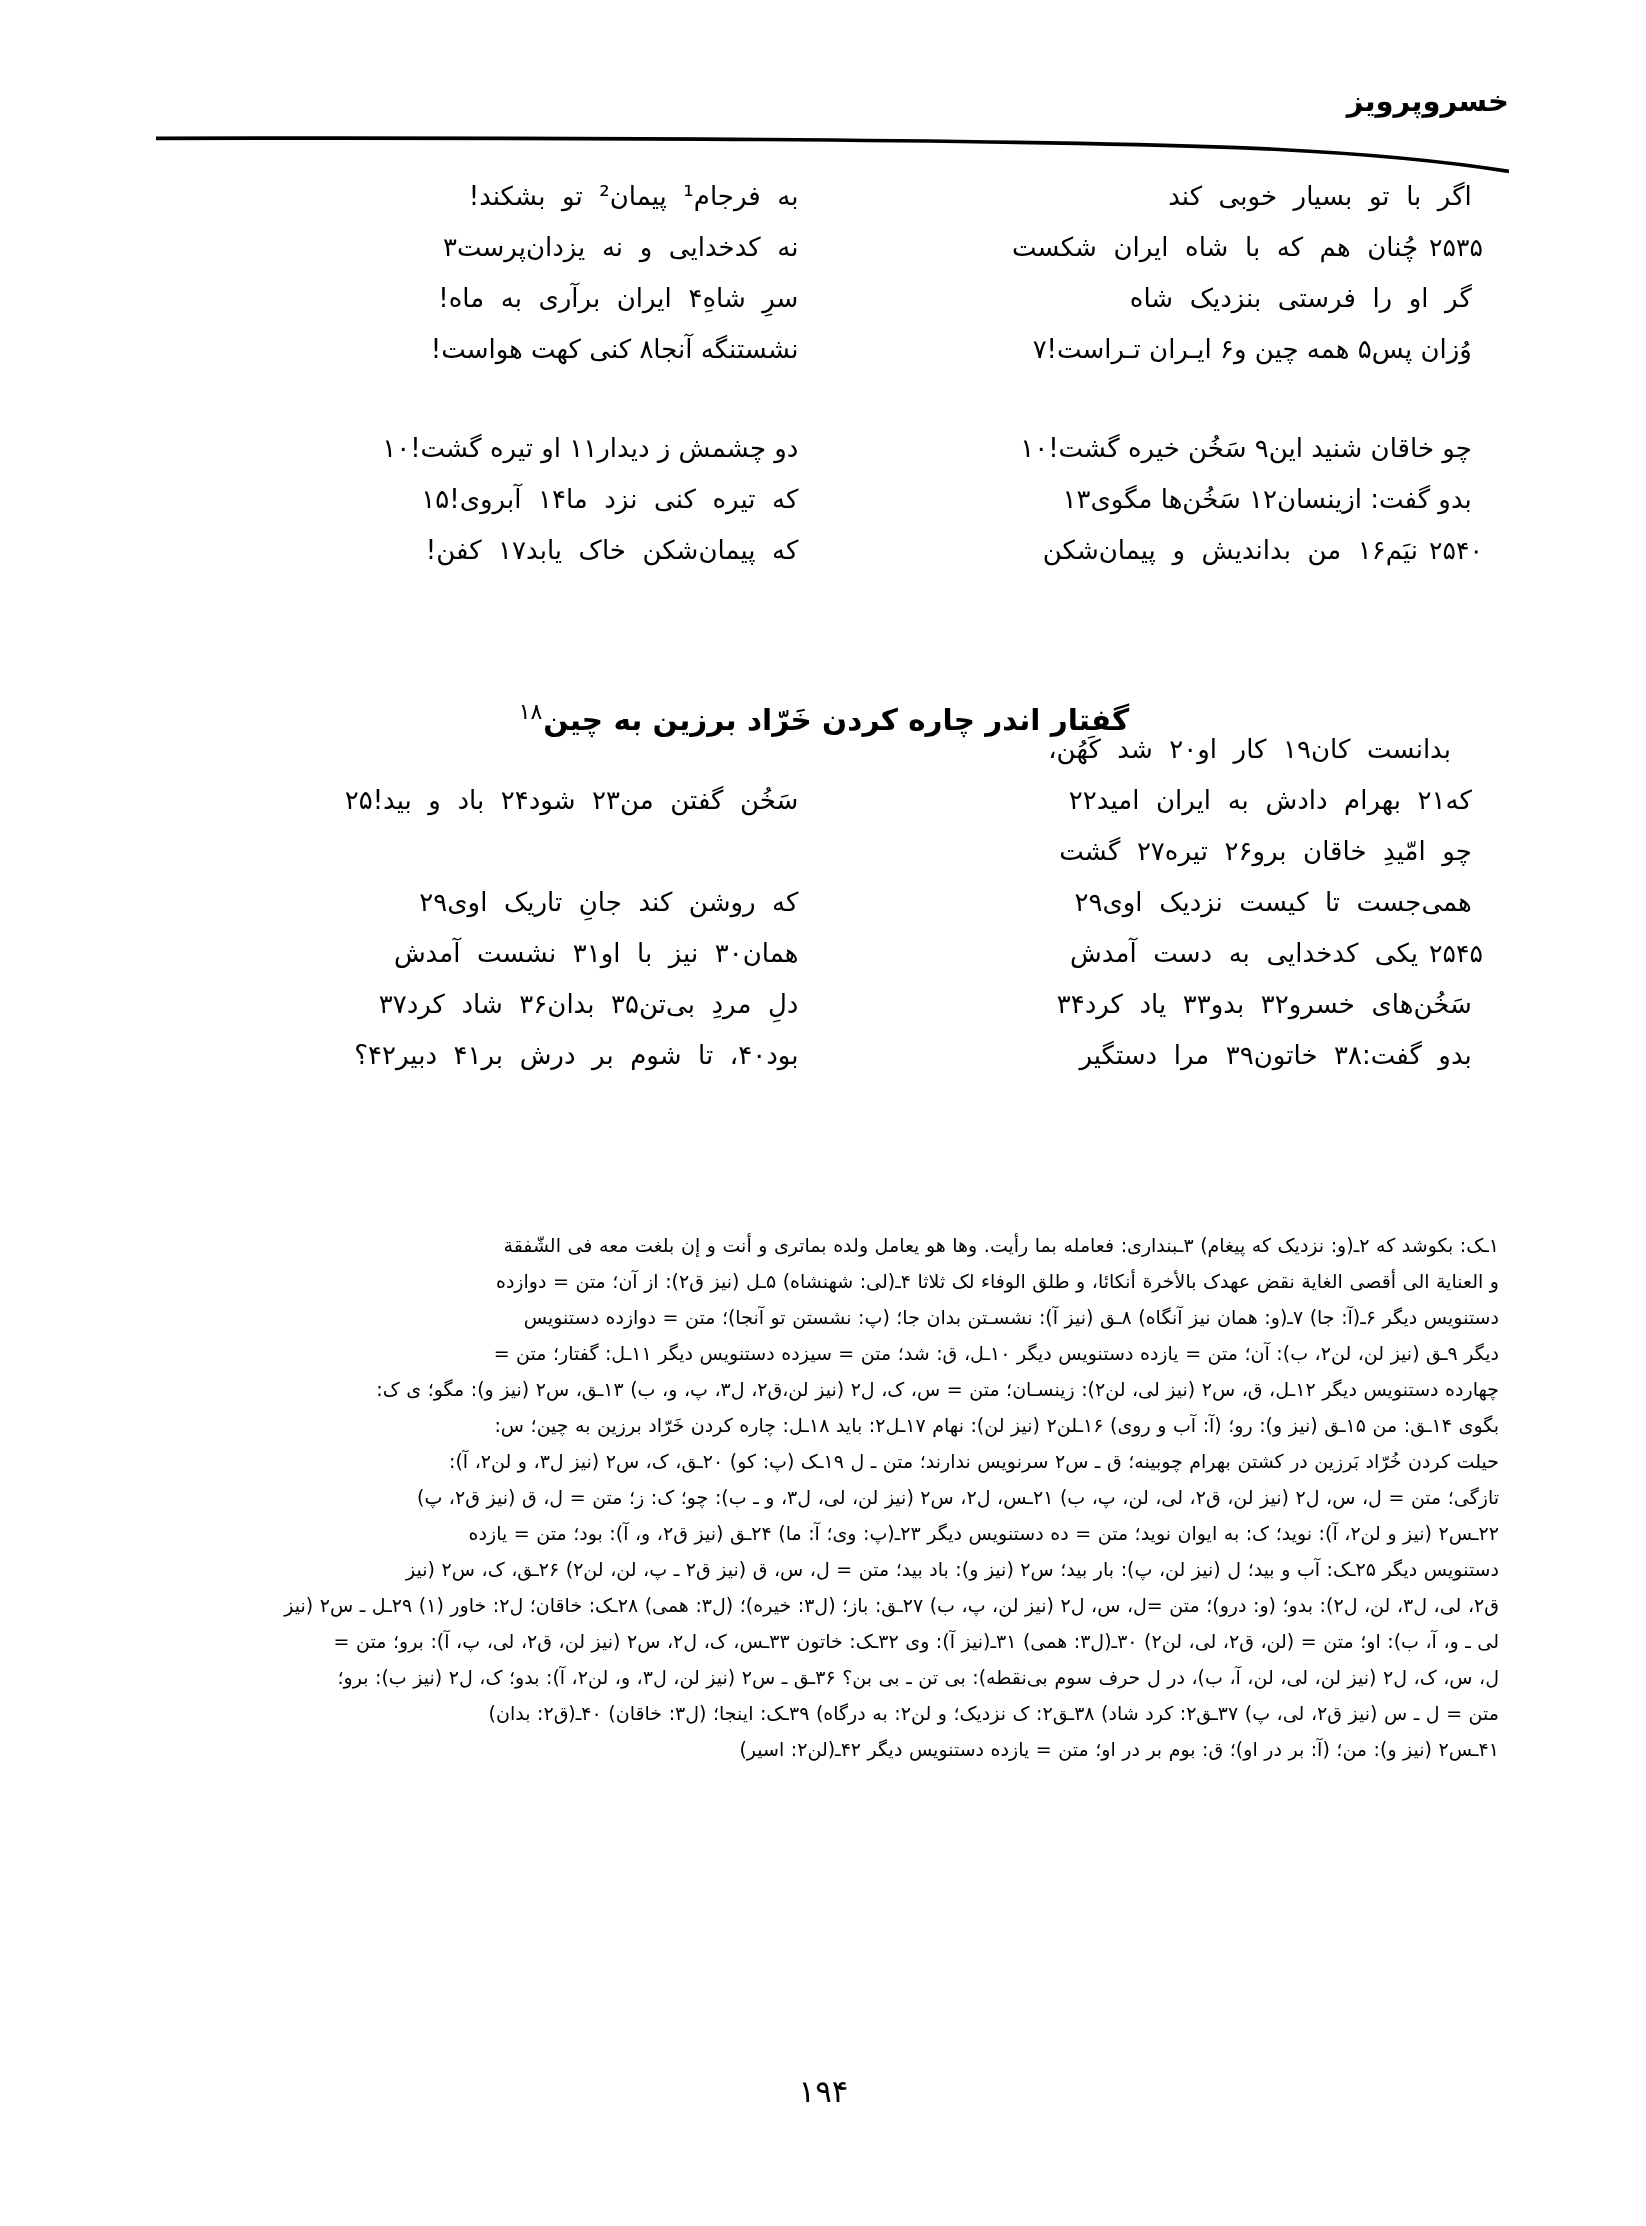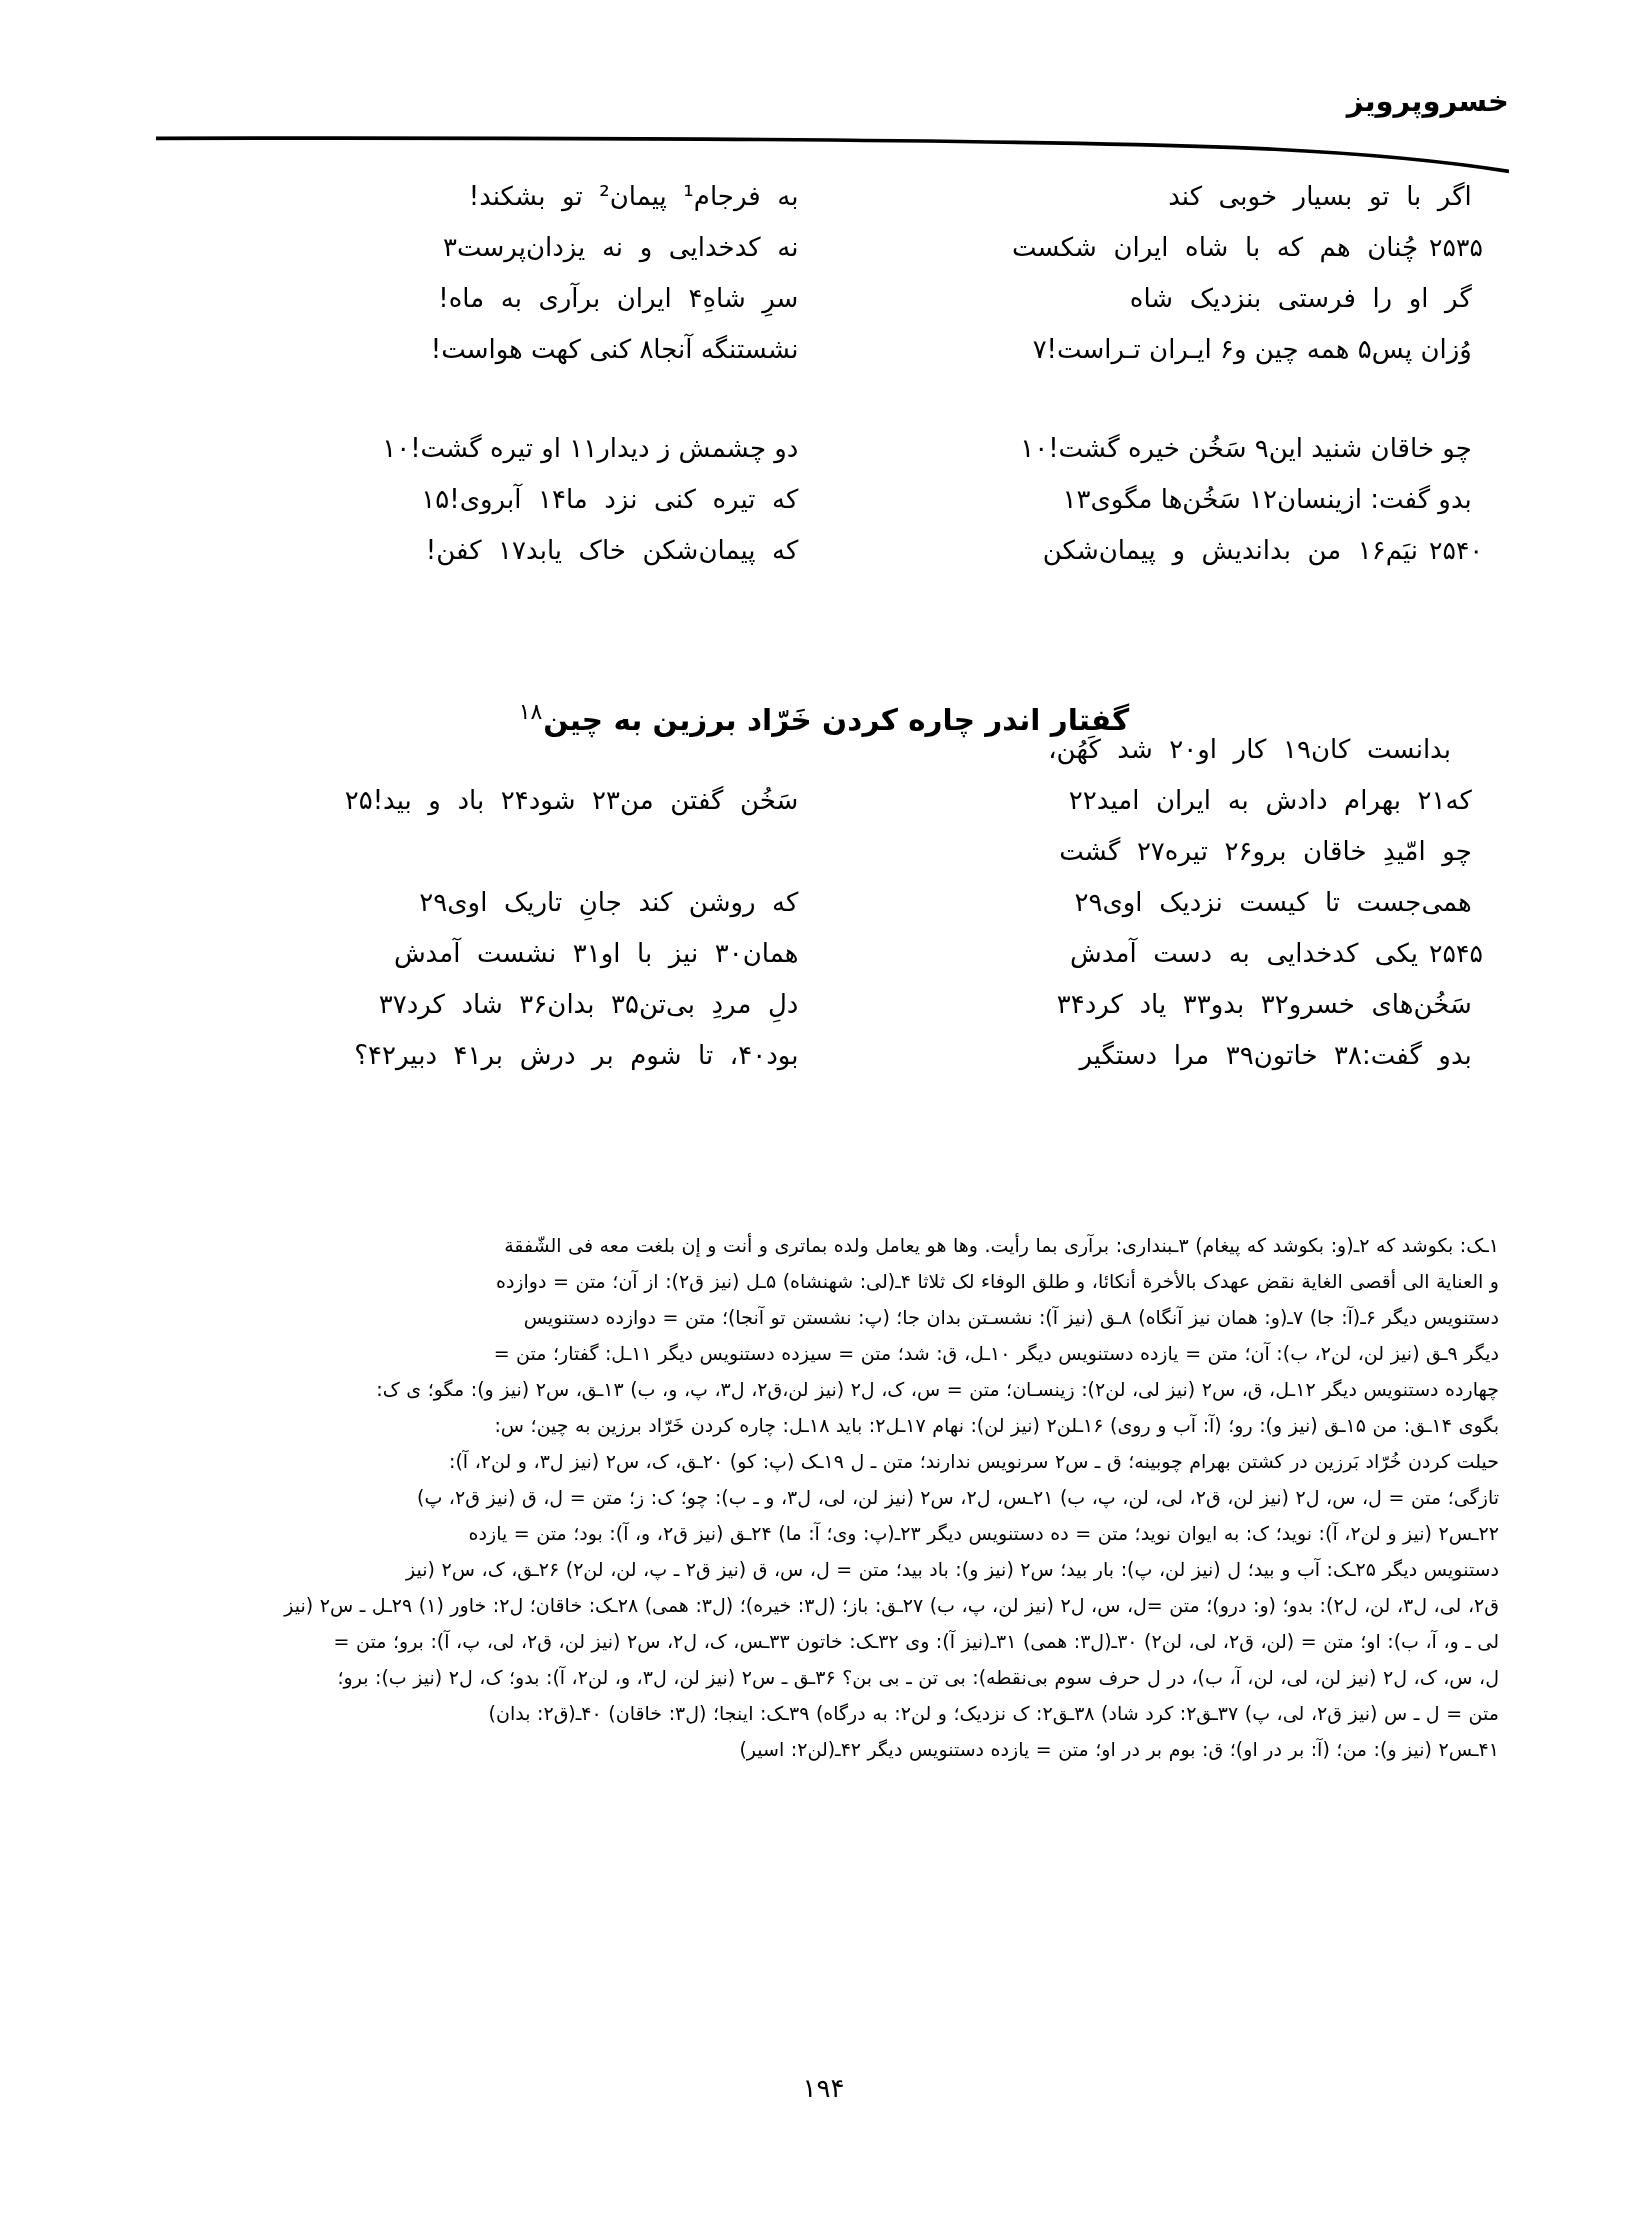--- a/index.html
+++ b/index.html
@@ -131,21 +131,21 @@
     overflow: visible;
   }
 
   
   .folio {
     position: absolute;
     top: 2073px;
     left: 0;
     right: 0;
     text-align: center;
-    font-size: 26px;
+    font-size: 31px;
   }
 </style>
 </head>
 <body>
 
 <div class="page">
 
   <div class="runhead-wrap">
     <div class="runhead-title">خسروپرویز</div>
     <div class="runhead-rule">
@@ -248,21 +248,21 @@
       </div>
     </div>
 
   </div>
 
   <div class="section-heading">
     <span>گفتار اندر چاره کردن خَرّاد برزین به چین</span><sup class="fn">۱۸</sup>
   </div>
 
   <div class="apparatus">
-    <span class="app-line">۱ـک: بکوشد که  ۲ـ(و: بکوشد که پیغام)  ۳ـبنداری: برآری بما رأیت. وها هو یعامل ولده بماتری و أنت و إن بلغت معه فی الشّفقة</span>
+    <span class="app-line">۱ـک: بکوشد که  ۲ـ(و: نزدیک که پیغام)  ۳ـبنداری: فعامله بما رأیت. وها هو یعامل ولده بماتری و أنت و إن بلغت معه فی الشّفقة</span>
     <span class="app-line">و العنایة الی أقصی الغایة نقض عهدک بالأخرة أنکائا، و طلق الوفاء لک ثلاثا  ۴ـ(لی: شهنشاه)  ۵ـل (نیز ق۲): از آن؛ متن = دوازده</span>
     <span class="app-line">دستنویس دیگر  ۶ـ(آ: جا)  ۷ـ(و: همان نیز آنگاه)  ۸ـق (نیز آ): نشسـتن بدان جا؛ (پ: نشستن تو آنجا)؛ متن = دوازده دستنویس</span>
     <span class="app-line">دیگر  ۹ـق (نیز لن، لن۲، ب): آن؛ متن = یازده دستنویس دیگر  ۱۰ـل، ق: شد؛ متن = سیزده دستنویس دیگر  ۱۱ـل: گفتار؛ متن =</span>
     <span class="app-line">چهارده دستنویس دیگر  ۱۲ـل، ق، س۲ (نیز لی، لن۲): زینسـان؛ متن = س، ک، ل۲ (نیز لن،ق۲، ل۳، پ، و، ب)  ۱۳ـق، س۲ (نیز و): مگو؛ ی ک:</span>
     <span class="app-line">بگوی  ۱۴ـق: من  ۱۵ـق (نیز و): رو؛ (آ: آب و روی)  ۱۶ـلن۲ (نیز لن): نهام  ۱۷ـل۲: باید  ۱۸ـل: چاره کردن خَرّاد برزین به چین؛ س:</span>
     <span class="app-line">حیلت کردن خُرّاد بَرزین در کشتن بهرام چوبینه؛ ق ـ س۲ سرنویس ندارند؛ متن ـ ل  ۱۹ـک (پ: کو)  ۲۰ـق، ک، س۲ (نیز ل۳، و لن۲، آ):</span>
     <span class="app-line">تازگی؛ متن = ل، س، ل۲ (نیز لن، ق۲، لی، لن، پ، ب)  ۲۱ـس، ل۲، س۲ (نیز لن، لی، ل۳، و ـ ب): چو؛ ک: ز؛ متن = ل، ق (نیز ق۲، پ)</span>
     <span class="app-line">۲۲ـس۲ (نیز و لن۲، آ): نوید؛ ک: به ایوان نوید؛ متن = ده دستنویس دیگر  ۲۳ـ(پ: وی؛ آ: ما)  ۲۴ـق (نیز ق۲، و، آ): بود؛ متن = یازده</span>
     <span class="app-line">دستنویس دیگر  ۲۵ـک: آب و بید؛ ل (نیز لن، پ): بار بید؛ س۲ (نیز و): باد بید؛ متن = ل، س، ق (نیز ق۲ ـ پ، لن، لن۲)  ۲۶ـق، ک، س۲ (نیز</span>
     <span class="app-line">ق۲، لی، ل۳، لن، ل۲): بدو؛ (و: درو)؛ متن =ل، س، ل۲ (نیز لن، پ، ب)  ۲۷ـق: باز؛ (ل۳: خیره)؛ (ل۳: همی)  ۲۸ـک: خاقان؛ ل۲: خاور  (۱)  ۲۹ـل ـ س۲ (نیز</span>

